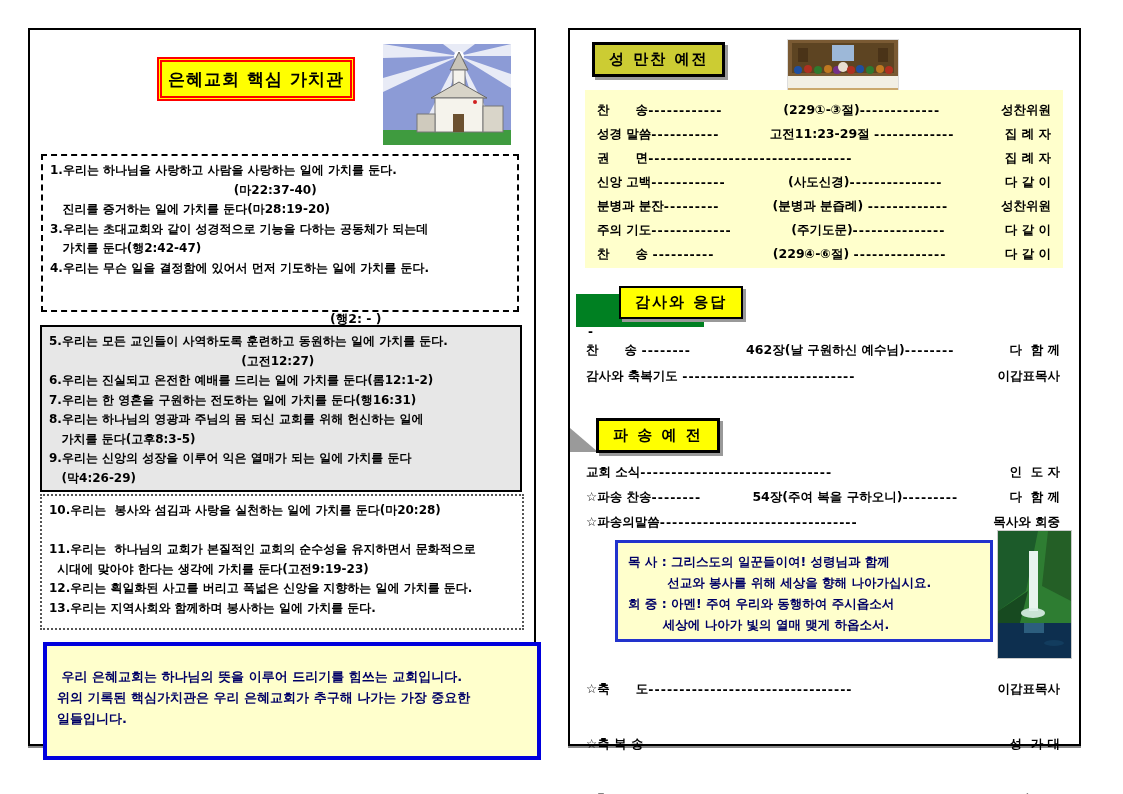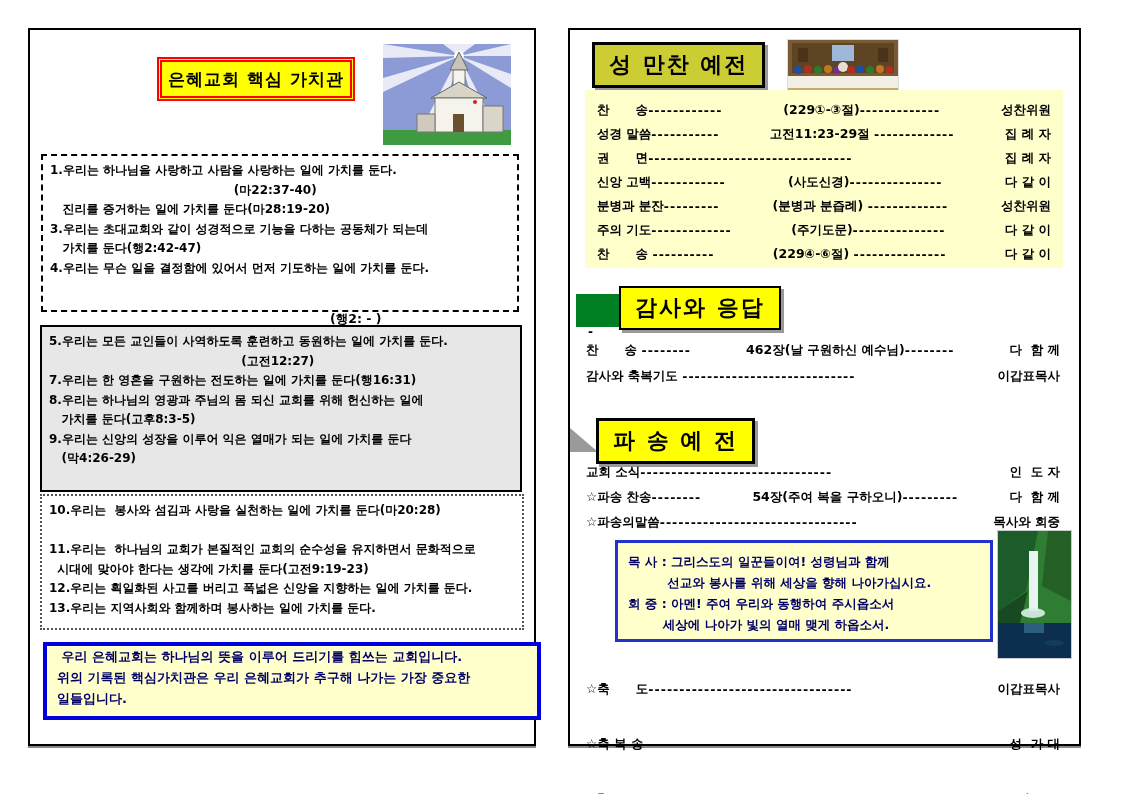--- a/index.html
+++ b/index.html
@@ -10,25 +10,25 @@
 
   
   .lp-title{position:absolute;left:127px;top:27px;width:188px;height:34px;background:#ffff00;border:5px double #ff0000;display:flex;align-items:center;justify-content:center;font-size:17px;letter-spacing:1px;}
   .church{position:absolute;left:353px;top:14px;width:128px;height:101px;}
   .vbox{position:absolute;left:11px;width:478px;padding:5px 7px;font-size:12px;line-height:19.5px;box-sizing:border-box;}
   .vbox .tline{white-space:pre-wrap;min-height:19.5px;}
   .box1{top:124px;height:158px;border:2px dashed #000;}
   .between-note{position:absolute;left:300px;top:281px;font-size:12.5px;white-space:pre;}
   .box2{top:295px;height:167px;border:2px solid #000;background:#e7e7e7;left:10px;width:482px;}
   .box3{top:464px;height:136px;border:2px dotted #555;left:10px;width:484px;}
-  .summary{position:absolute;left:13px;top:612px;width:470px;height:70px;border:4px solid #0000dd;background:#ffffcc;color:#000066;padding:0 10px;font-size:13px;line-height:21px;box-sizing:content-box;}
+  .summary{position:absolute;left:13px;top:612px;width:470px;height:70px;border:4px solid #0000dd;background:#ffffcc;color:#000066;padding:20px 10px;font-size:13px;line-height:21px;box-sizing:content-box;}
   .summary .tline{white-space:pre-wrap;}
 
   
-  .rp-title{position:absolute;background:#ffff00;border:3px solid #000;display:flex;align-items:flex-start;justify-content:center;font-size:22px;letter-spacing:2px;box-shadow:3px 3px 0 #999;padding:5px 14px;}
+  .rp-title{position:absolute;background:#ffff00;border:3px solid #000;display:flex;align-items:flex-start;justify-content:center;font-size:15px;letter-spacing:2px;box-shadow:3px 3px 0 #999;padding:5px 14px;}
   .rp-title.communion{left:22px;top:12px;background:#cccc33;}
   .supper{position:absolute;left:217px;top:9px;width:110px;height:55px;border:1px solid #ddd;}
   .cream-panel{position:absolute;left:15px;top:60px;width:478px;height:178px;background:#ffffcc;padding-top:8px;box-sizing:border-box;}
   .lline{display:flex;align-items:center;height:24px;padding:0 12px;font-size:12.5px;white-space:pre;}
   .lline .ld{flex:1 1 auto;min-width:0;overflow:hidden;white-space:pre;letter-spacing:1px;}
   .lline .ll,.lline .lc,.lline .lr{flex:0 0 auto;white-space:pre;}
   .thanks-shadow{position:absolute;left:6px;top:264px;width:128px;height:33px;background:#008022;}
   .rp-title.thanks{left:15px;top:256px;border-width:2px;margin-left:34px;}
   .thanks-dash{position:absolute;left:18px;top:295px;font-size:12px;}
   .thanks-lines{position:absolute;left:4px;top:307px;width:498px;}
@@ -84,20 +84,21 @@
       <div class="tline">   가치를 둔다(행2:42-47)</div>
       <div class="tline">4.우리는 무슨 일을 결정함에 있어서 먼저 기도하는 일에 가치를 둔다.</div>
     </div>
 
   <div class="between-note">(행2: - )</div>
 
   <div class="vbox box2">
 
   <div class="tline">5.우리는 모든 교인들이 사역하도록 훈련하고 동원하는 일에 가치를 둔다.</div>
       <div class="tline">                                              (고전12:27)</div>
+      <div class="tline">6.우리는 진실되고 온전한 예배를 드리는 일에 가치를 둔다(롬12:1-2)</div>
       <div class="tline">7.우리는 한 영혼을 구원하는 전도하는 일에 가치를 둔다(행16:31)</div>
       <div class="tline">8.우리는 하나님의 영광과 주님의 몸 되신 교회를 위해 헌신하는 일에</div>
       <div class="tline">   가치를 둔다(고후8:3-5)</div>
       <div class="tline">9.우리는 신앙의 성장을 이루어 익은 열매가 되는 일에 가치를 둔다</div>
       <div class="tline">   (막4:26-29)</div>
     </div>
 
   <div class="vbox box3">
 
   <div class="tline">10.우리는  봉사와 섬김과 사랑을 실천하는 일에 가치를 둔다(마20:28)</div>

